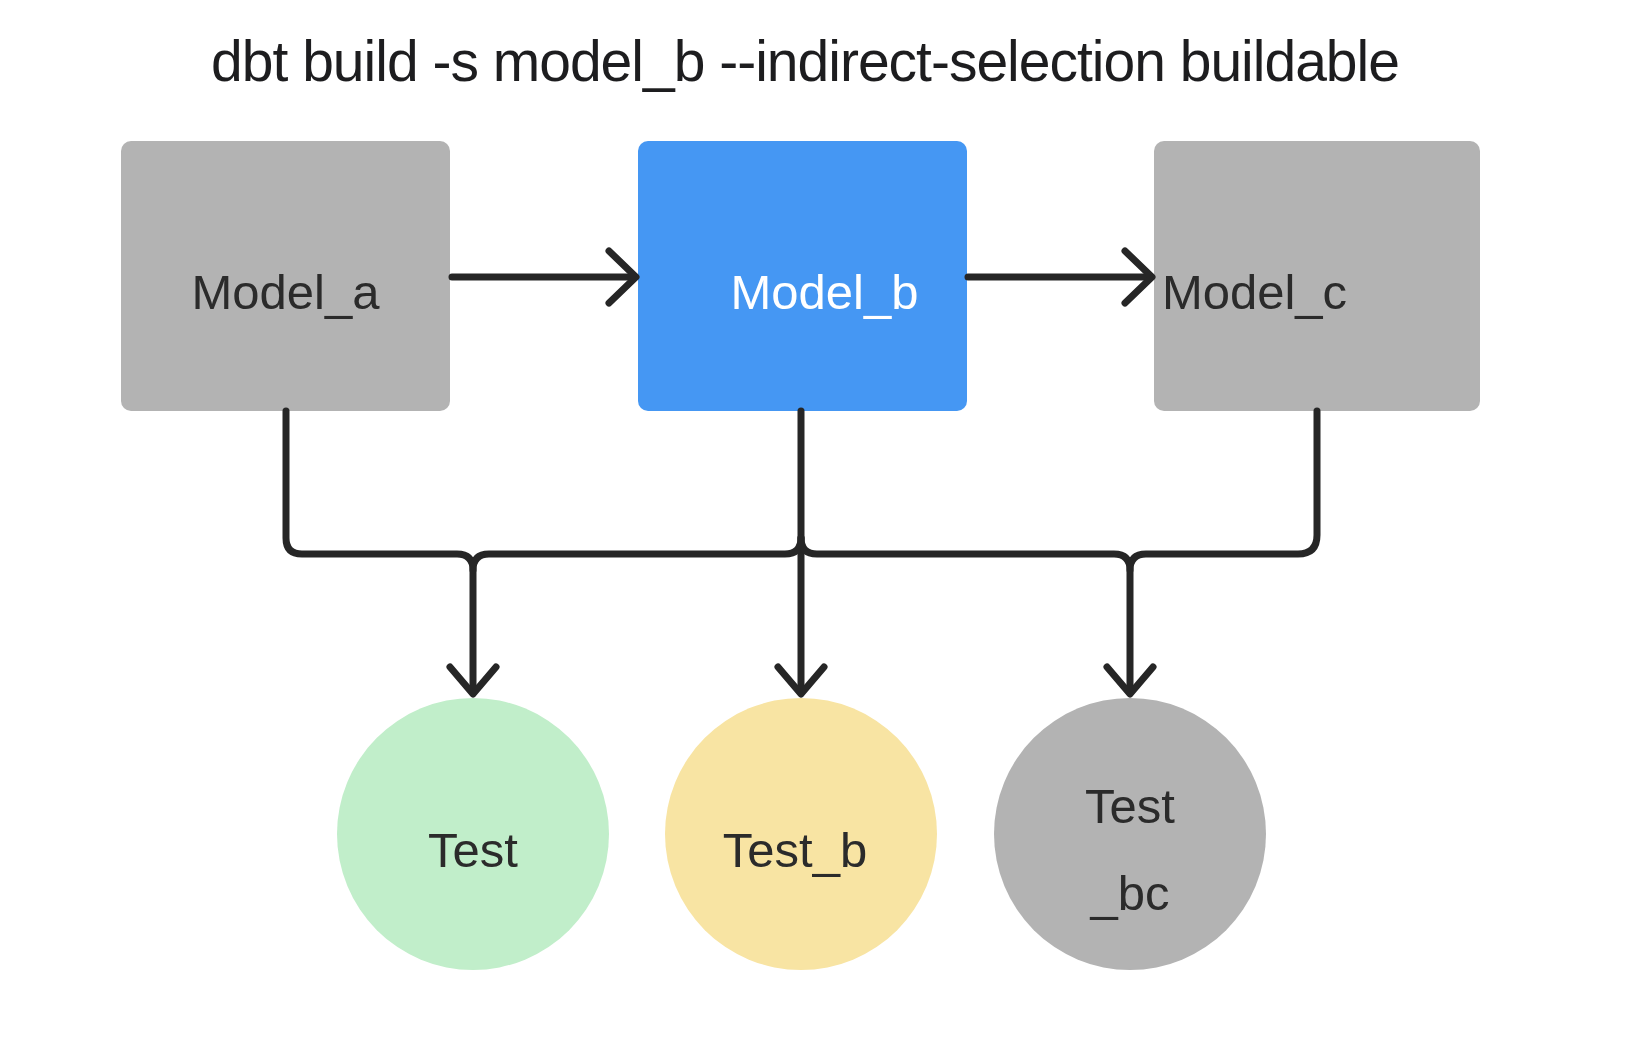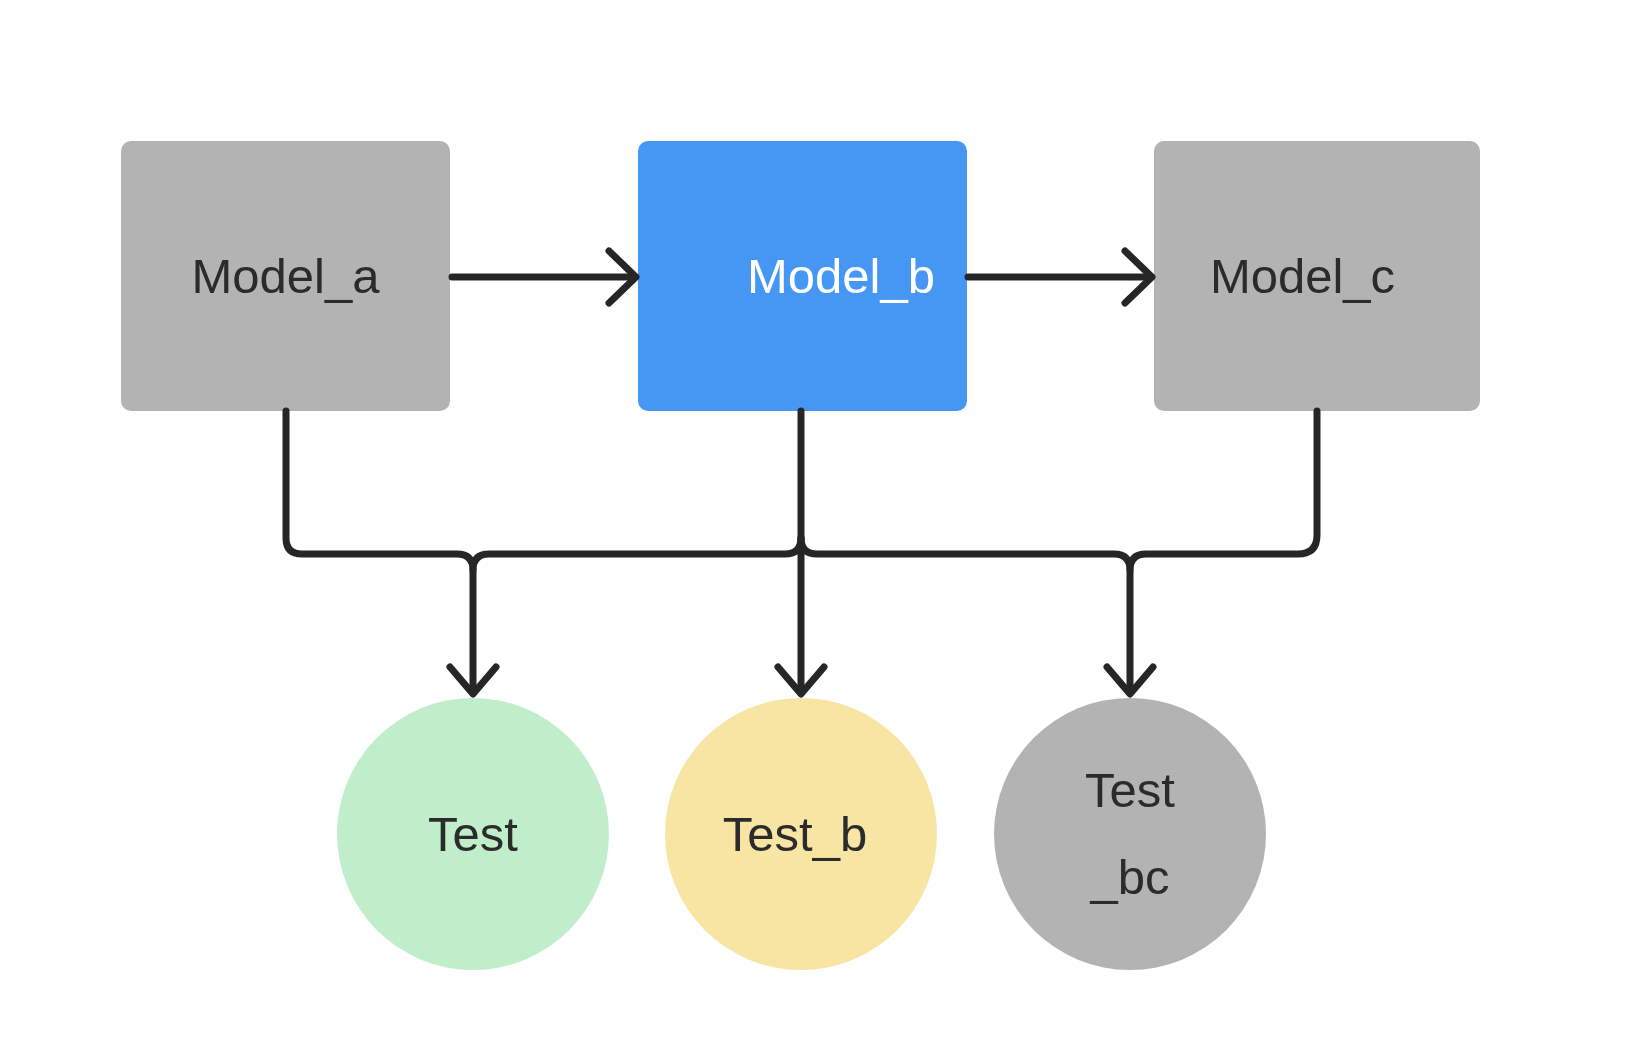--- a/index.html
+++ b/index.html
@@ -36,43 +36,45 @@
     position: absolute;
     display: flex;
     flex-direction: column;
     align-items: center;
     justify-content: center;
     text-align: center;
     font-size: 49px;
     line-height: 87px;
     color: #2b2b2b;
     pointer-events: none;
+    margin-top: 16px;
   }
   .model-label {
     width: 329px;
     height: 270px;
     top: 141px;
   }
   .test-label {
     width: 272px;
     height: 272px;
     top: 698px;
   }
   .label-a { left: 121px; }
-  .label-b { left: 606px; align-items: flex-end; }
-  .label-c { left: 1138px; }
+  .label-b { left: 660px; }
+  .label-c { left: 1090px; }
   .label-tab { left: 337px; }
   .label-tb  { left: 659px; }
   .label-tbc { left: 994px; }
 </style>
 </head>
 <body>
 
 <div class="stage">
 
+  <div class="title">dbt build -s model_b --indirect-selection buildable</div>
 
   <svg width="1630" height="1060" viewBox="0 0 1630 1060">
 
     <rect x="121" y="141" width="329" height="270" rx="10" fill="#b3b3b3"></rect>
     <rect x="638" y="141" width="329" height="270" rx="10" fill="#4597f3"></rect>
     <rect x="1154" y="141" width="326" height="270" rx="10" fill="#b3b3b3"></rect>
 
     <circle cx="473" cy="834" r="136" fill="#c1eeca"></circle>
     <circle cx="801" cy="834" r="136" fill="#f8e4a3"></circle>
     <circle cx="1130" cy="834" r="136" fill="#b3b3b3"></circle>

